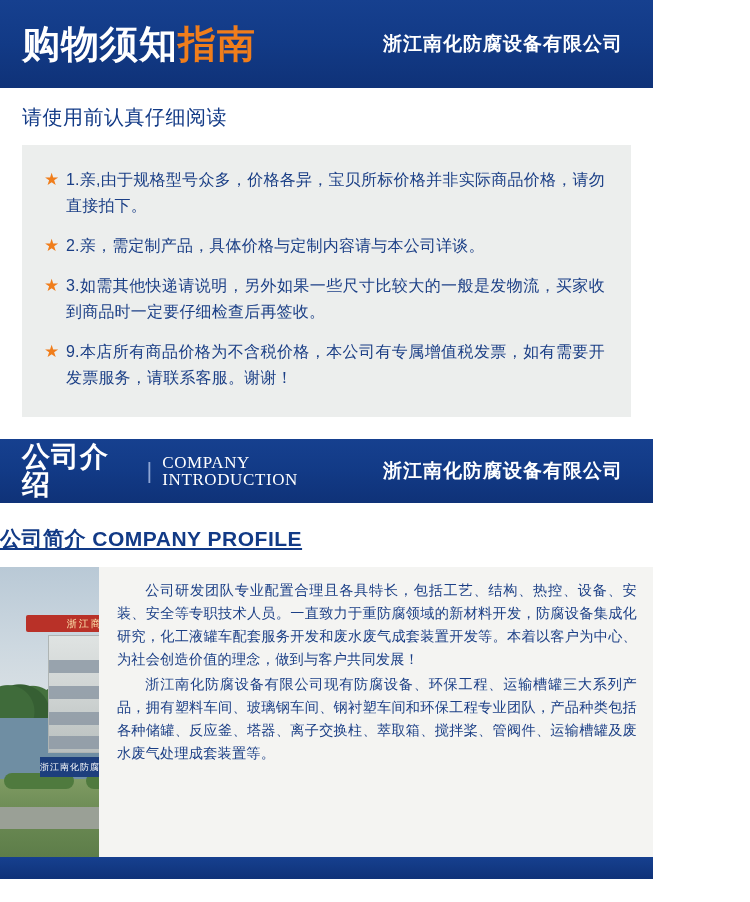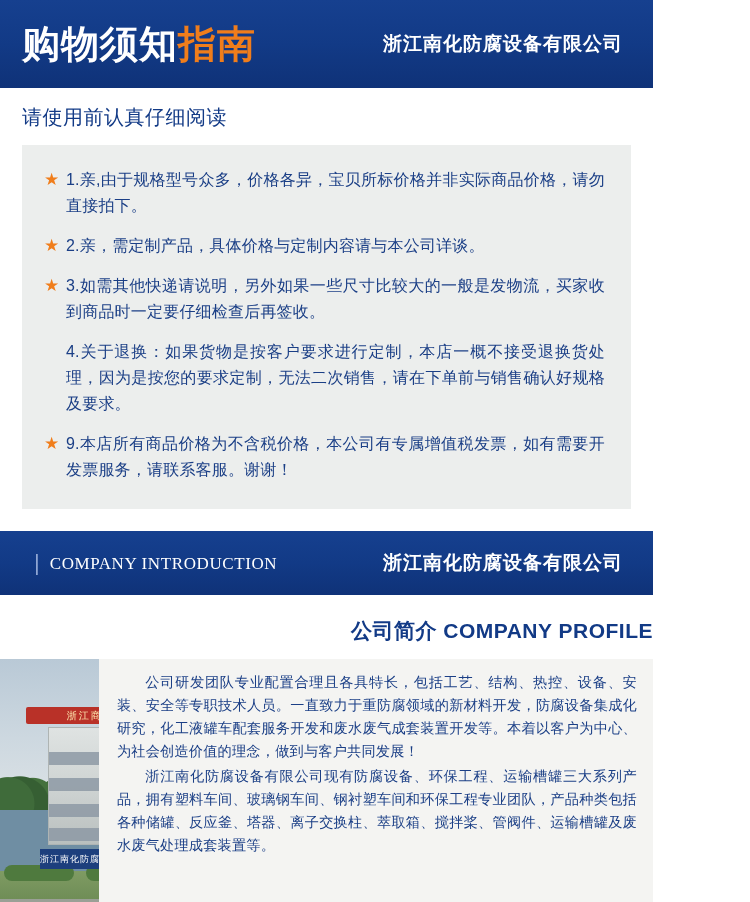--- a/index.html
+++ b/index.html
@@ -112,26 +112,27 @@
     color: #ffffff;
     font-size: 19px;
     font-weight: bold;
     letter-spacing: 1px;
     white-space: nowrap;
     padding-right: 8px;
   }
 
   
   .profile-title {
-    text-align: right;
+    text-align: left;
     padding: 22px 0 14px 0;
     font-size: 21px;
     font-weight: bold;
     color: #123a86;
     letter-spacing: 0.5px;
+    text-decoration: underline;
   }
 
   
   .profile-body {
     display: flex;
     align-items: stretch;
     height: 290px;
   }
   .photo {
     position: relative;
@@ -245,34 +246,31 @@
       <div class="notice-item">
         <span class="star">★</span>
         <span class="notice-text">2.亲，需定制产品，具体价格与定制内容请与本公司详谈。</span>
       </div>
 
       <div class="notice-item">
         <span class="star">★</span>
         <span class="notice-text">3.如需其他快递请说明，另外如果一些尺寸比较大的一般是发物流，买家收到商品时一定要仔细检查后再签收。</span>
       </div>
 
-      <div class="notice-item">
-        <span class="star blank"></span>
-        <span class="notice-text">4.关于退换：如果货物是按客户要求进行定制，本店一概不接受退换货处理，因为是按您的要求定制，无法二次销售，请在下单前与销售确认好规格及要求。</span>
-      </div>
 
       <div class="notice-item">
         <span class="star">★</span>
         <span class="notice-text">9.本店所有商品价格为不含税价格，本公司有专属增值税发票，如有需要开发票服务，请联系客服。谢谢！</span>
       </div>
 
     </div>
   </div>
 
   <div class="hdr2">
+    <span class="hdr2-title">公司介绍</span>
     <span class="hdr2-sep">|</span>
     <span class="hdr2-en">COMPANY INTRODUCTION</span>
     <span class="hdr2-company">浙江南化防腐设备有限公司</span>
   </div>
 
   <div class="profile-title">公司简介 COMPANY PROFILE</div>
 
   <div class="profile-body">
 
     <div class="photo">

